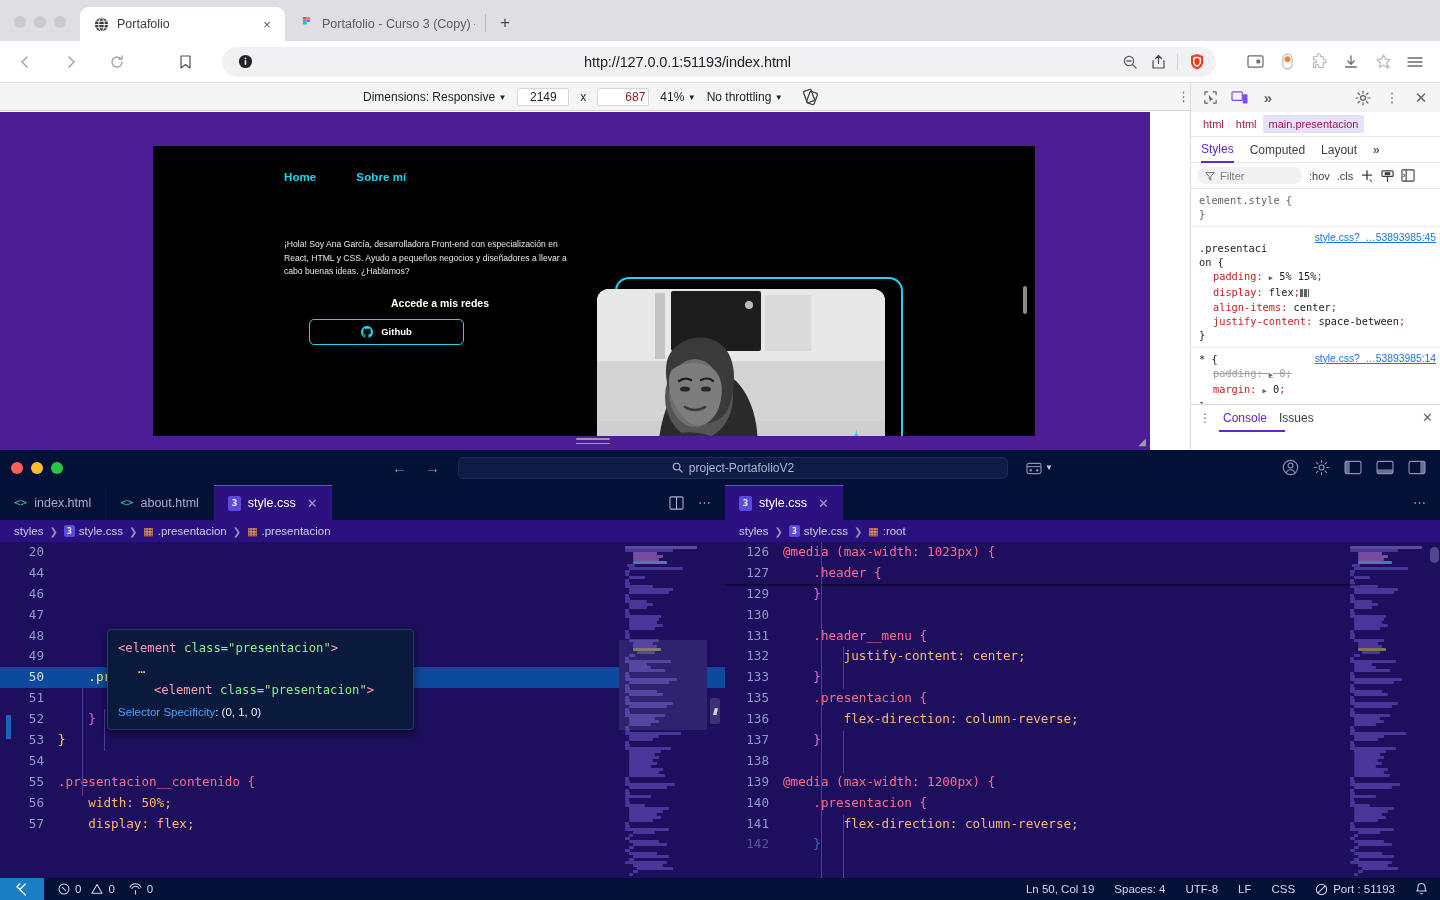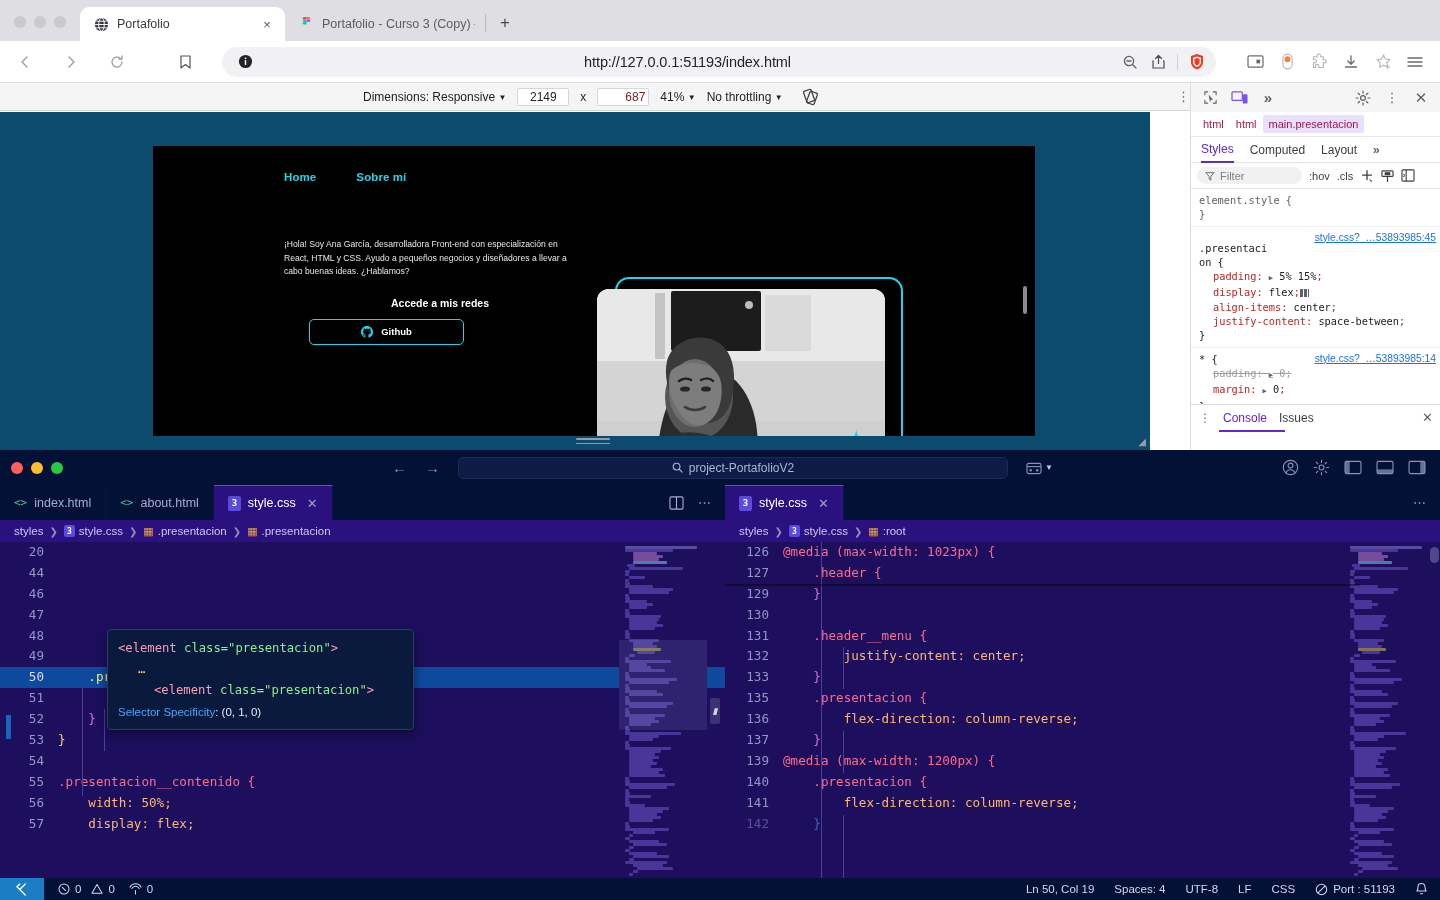--- a/index.html
+++ b/index.html
@@ -49,21 +49,21 @@
   .dtsel { font-size:12px; color:#202124; }
   .dt-kebab { position:absolute; right:250px; color:#5f6368; font-size:13px; }
   .caret { font-size:8px; position:relative; top:-1px; }
 
   .dt-rightbar { position:absolute; right:0; top:0; width:250px; height:29px; background:#f5f5f6;
                  border-left:1px solid #dcdcde; display:flex; align-items:center; padding:0 8px; gap:7px; }
   .dtb { width:22px; height:20px; display:flex; align-items:center; justify-content:center; color:#5f6368; }
   .dtb.sel { color:#7c4dff; }
 
   
-  .vpwrap { position:absolute; left:0; top:112px; width:1150px; height:338px; background:#0c4a6e; overflow:hidden; }
+  .vpwrap { position:absolute; left:0; top:112px; width:1150px; height:338px; background:#4c1d95; overflow:hidden; }
   .page { position:absolute; left:153px; top:34px; width:882px; height:290px; background:#000; overflow:hidden; }
   .pg-nav { display:flex; gap:40px; padding:25px 0 0 131px; }
   .pg-nav a { color:#22d3ee; font-size:11.5px; font-weight:700; letter-spacing:0.1px; }
   .pg-hero { display:flex; padding:0; position:relative; }
   .pg-content { width:450px; padding:42px 0 0 131px; }
   .pg-h1 { font-size:17px; font-weight:800; line-height:1.28; letter-spacing:-0.2px; }
   .pg-h1 .w { color:#fff; display:block; }
   .pg-h1 .c { color:#22d3ee; display:block; }
   .pg-p { color:#e8e8e8; font-size:8.6px; line-height:1.58; margin-top:13px; width:283px; }
   .pg-sub { color:#fff; font-size:10.5px; font-weight:800; text-align:center; margin-top:18px; width:312px;}
@@ -894,20 +894,24 @@
           </div>
         <div class="cline">
             <span class="ln">136</span>
             <span class="ctext t-prop">        flex-direction: column-reverse;</span>
           </div>
         <div class="cline">
             <span class="ln">137</span>
             <span class="ctext t-br2">    }</span>
           </div>
         <div class="cline">
+            <span class="ln">138</span>
+            <span class="ctext"></span>
+          </div>
+        <div class="cline">
             <span class="ln">139</span>
             <span class="ctext t-at">@media (max-width: 1200px) {</span>
           </div>
         <div class="cline">
             <span class="ln">140</span>
             <span class="ctext t-sel">    .presentacion {</span>
           </div>
         <div class="cline">
             <span class="ln">141</span>
             <span class="ctext t-prop">        flex-direction: column-reverse;</span>

